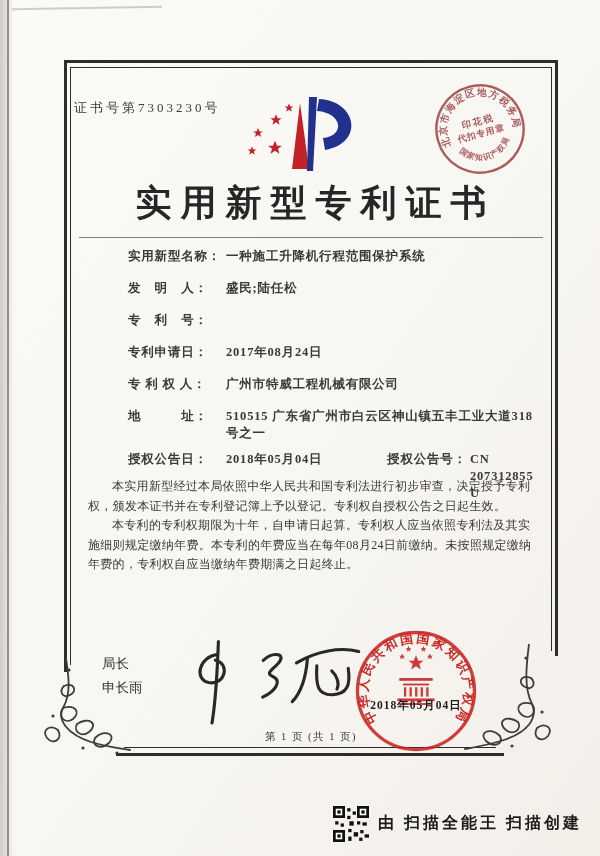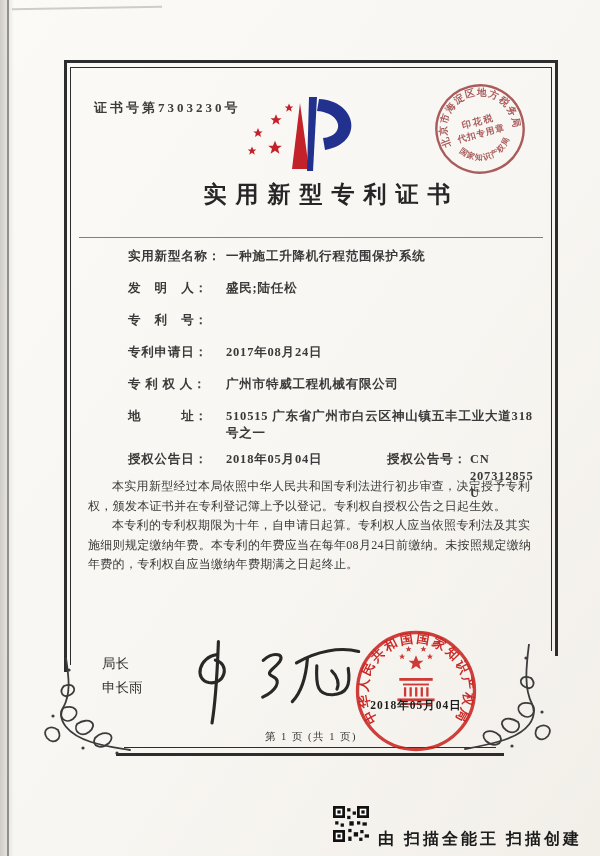--- a/index.html
+++ b/index.html
@@ -7,23 +7,23 @@
     background:linear-gradient(125deg,#fbfaf7 0%,#f8f6f2 55%,#f2efe9 100%);
     font-family:"Liberation Serif","DejaVu Serif",serif;color:#2f2f2f;}
   .abs{position:absolute;}
   
   .scan-left-band{left:0;top:0;width:14px;height:856px;background:linear-gradient(90deg,#cfccc6,rgba(255,255,255,0));}
   .scan-left-line{left:7px;top:0;width:2px;height:856px;background:#565656;opacity:.6;}
   .scan-top-line{left:12px;top:7px;width:150px;height:2px;background:#8a8a8a;opacity:.4;transform:rotate(-1deg);}
   
   .fl{position:absolute;background:#2d2d2d;}
   
-  .cert-no{left:94px;top:99px;font-size:13px;font-weight:700;letter-spacing:3px;color:#3d3d3d;}
-  .title{left:64px;top:179px;width:494px;text-align:center;font-size:23px;font-weight:700;
-    letter-spacing:9px;text-indent:9px;color:#262626;padding-left:16px;}
+  .cert-no{left:74px;top:99px;font-size:13px;font-weight:400;letter-spacing:3px;color:#3d3d3d;}
+  .title{left:64px;top:179px;width:494px;text-align:center;font-size:36px;font-weight:700;
+    letter-spacing:9px;text-indent:9px;color:#262626;}
   .divider{left:79px;top:237px;width:464px;height:1px;background:#6b6b6b;opacity:.85;}
   
   .stamp{left:429px;top:78px;width:102px;height:102px;transform:rotate(-15deg);opacity:.92;}
   .logo{left:243px;top:93px;width:128px;height:86px;}
   
   .fields{left:88px;top:248px;width:454px;font-size:12.5px;font-weight:600;color:#3a3a3a;letter-spacing:.8px;}
   .field-row{display:flex;line-height:17px;margin-bottom:15px;margin-left:40px;}
   .flabel{flex:0 0 98px;white-space:nowrap;}
   .fvalue{flex:1;}
   .fvalue-fixed{flex:0 0 158px;}
@@ -37,21 +37,21 @@
   
   .seal{left:351px;top:626px;width:130px;height:130px;opacity:.95;}
   .seal-date{left:351px;top:698px;width:130px;text-align:center;font-size:11.5px;font-weight:600;
     color:#1d1d1d;letter-spacing:1px;z-index:5;}
   .footer{left:64px;top:730px;width:494px;text-align:center;font-size:10.5px;letter-spacing:1.5px;color:#333;}
   
   .flourish-bl{left:32px;top:658px;width:102px;height:100px;}
   .flourish-br{left:462px;top:644px;width:100px;height:114px;transform:scaleX(-1);}
   
   .qr{left:333px;top:806px;width:36px;height:36px;}
-  .scan-note{left:378px;top:813px;font-size:16px;font-weight:700;letter-spacing:3px;color:#1b1b1b;margin-top:16px;}
+  .scan-note{left:378px;top:813px;font-size:16px;font-weight:700;letter-spacing:3px;color:#1b1b1b;}
 </style>
 </head>
 <body>
 
 <div class="page">
 
   <div class="abs scan-left-band"></div>
   <div class="abs scan-left-line"></div>
   <div class="abs scan-top-line"></div>
 

